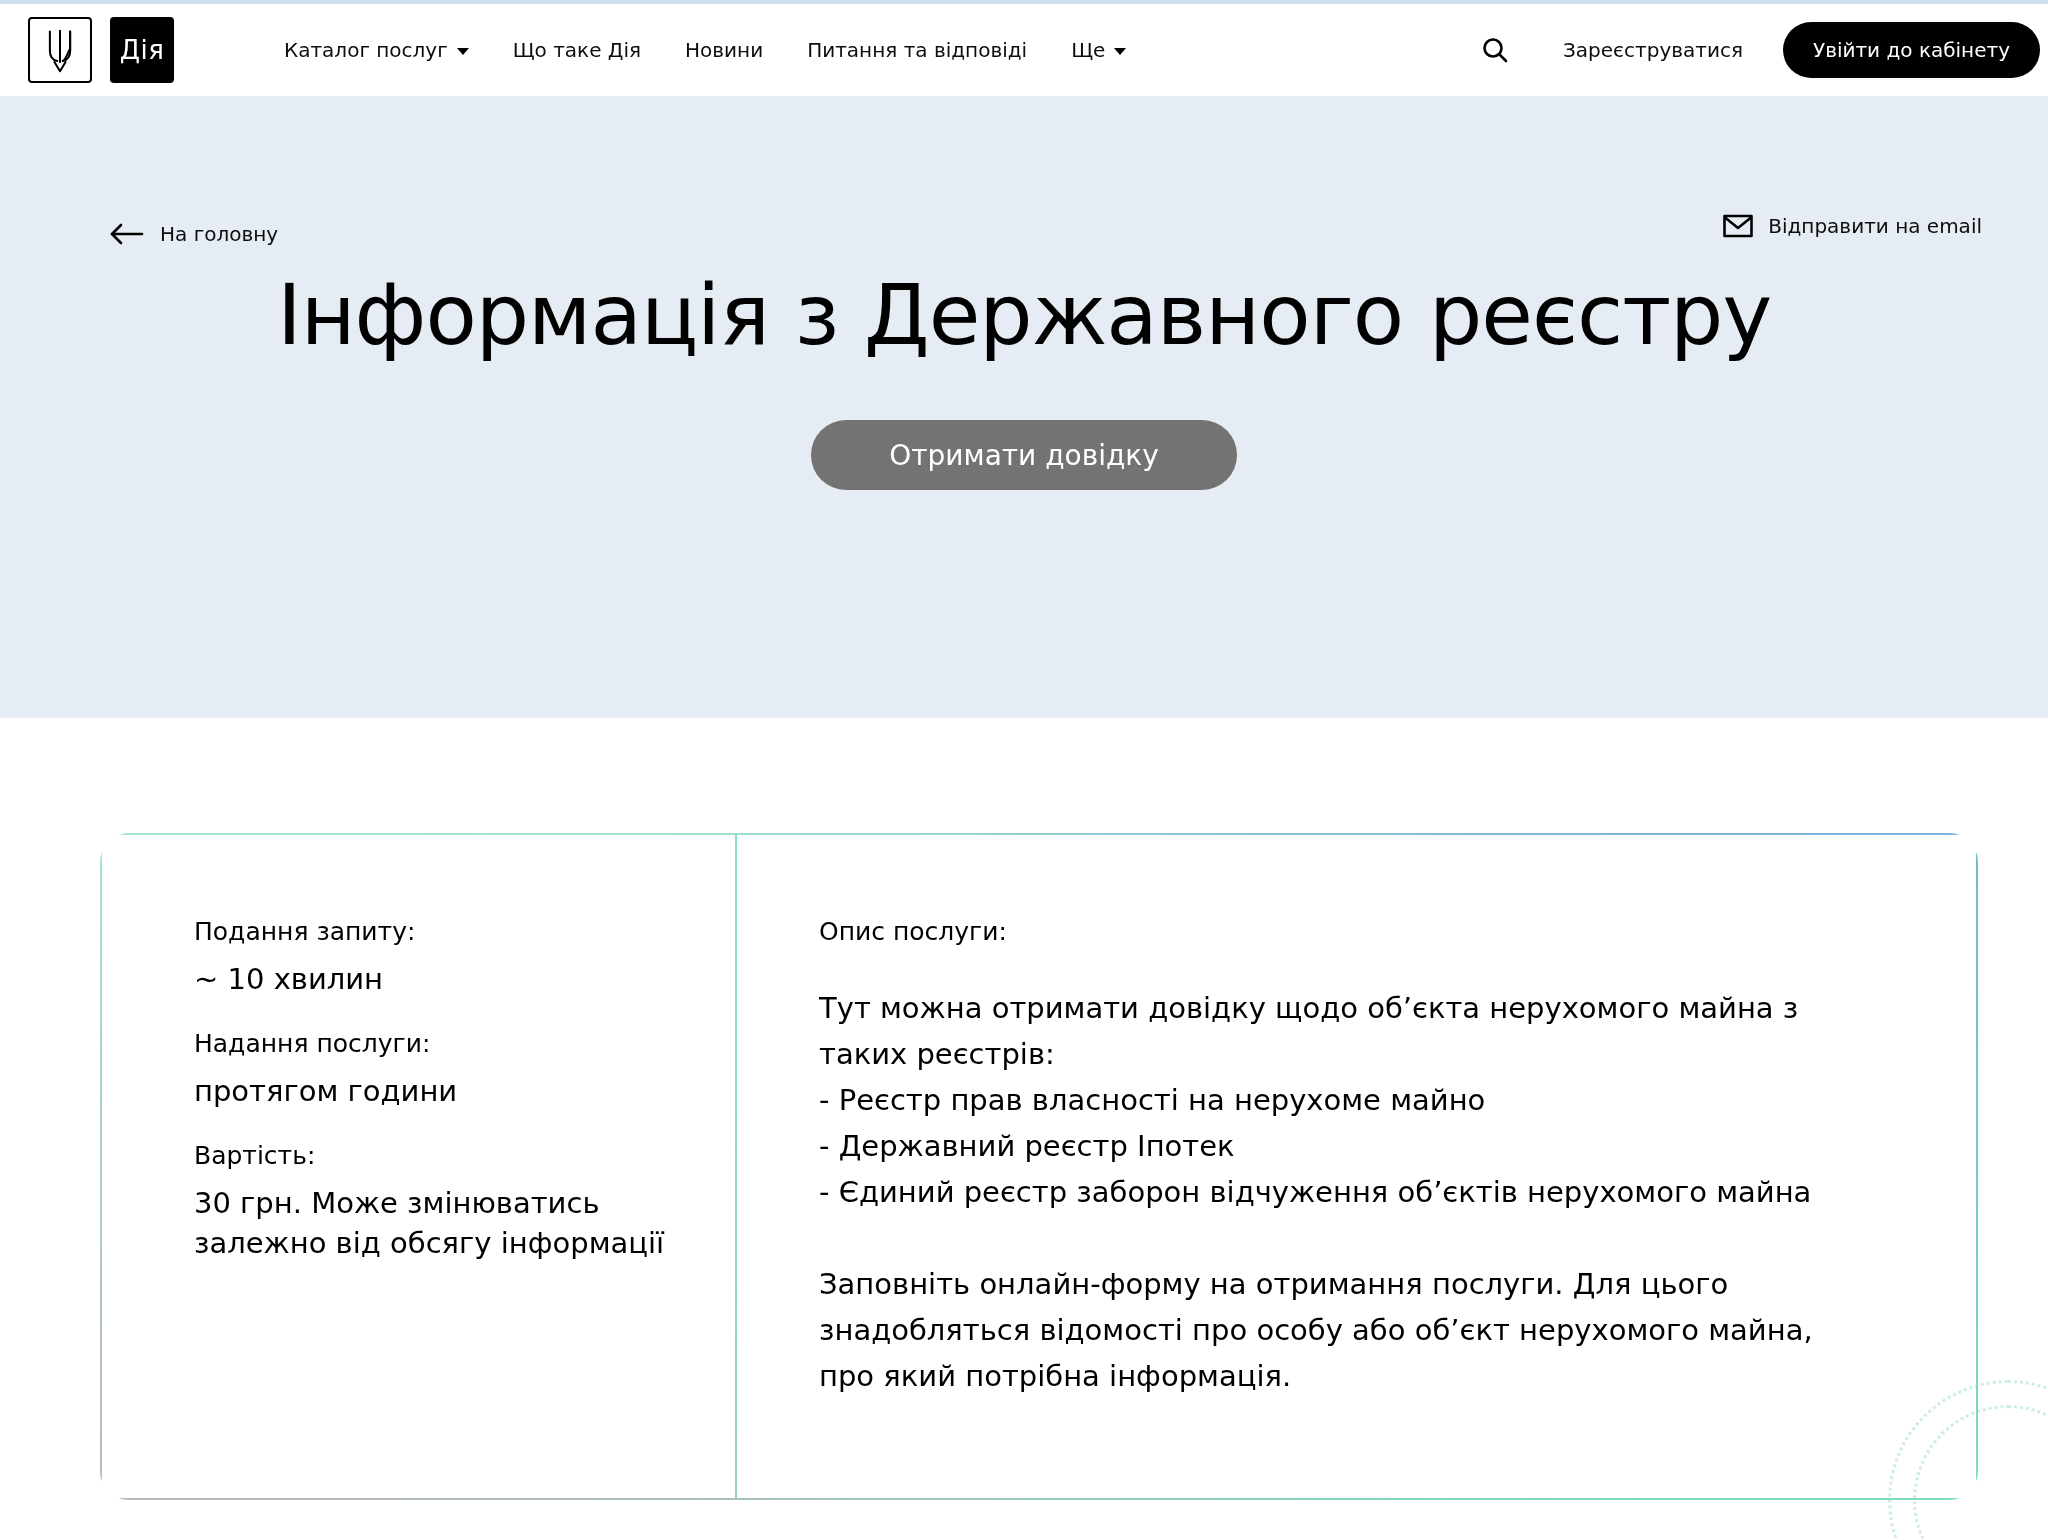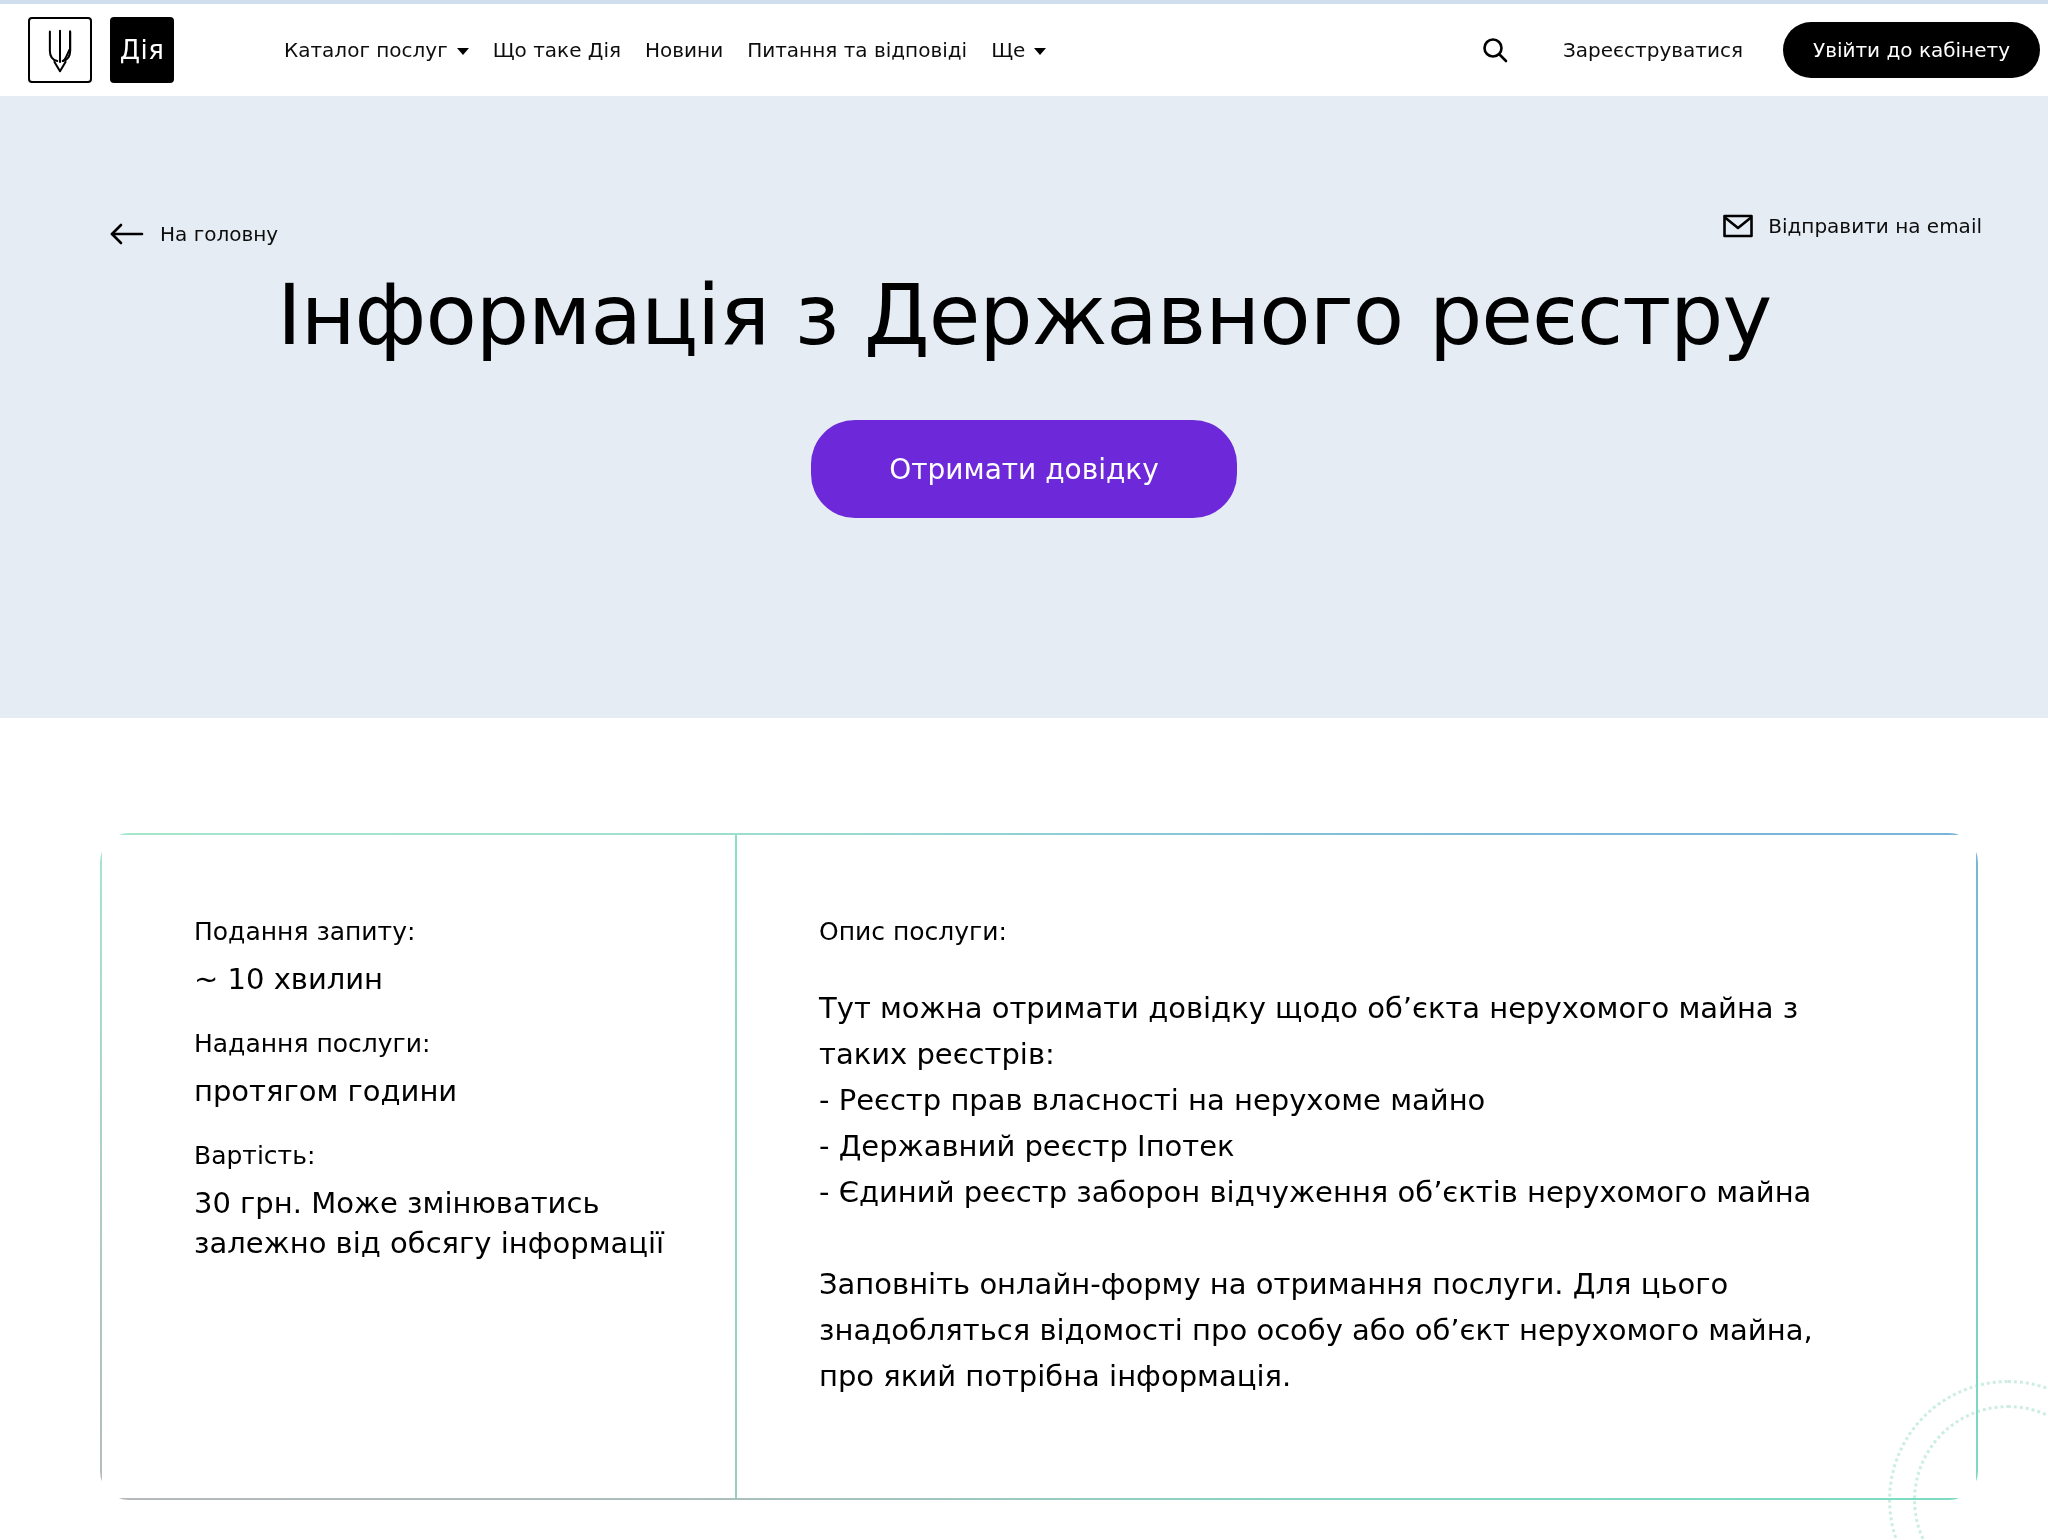--- a/index.html
+++ b/index.html
@@ -17,21 +17,21 @@
     display:flex; align-items:center;
     padding:0 8px 0 28px;
   }
   .logo-box {
     width:64px; height:66px; border-radius:4px;
     display:flex; align-items:center; justify-content:center;
     flex:0 0 auto; cursor:pointer;
   }
   .logo-trident { border:2.5px solid #000; background:#fff; margin-right:18px; }
   .logo-diia { background:#000; color:#fff; font-size:26px; font-weight:500; letter-spacing:.5px; }
-  nav { display:flex; align-items:flex-end; gap:24px; margin-left:110px; }
+  nav { display:flex; align-items:flex-end; gap:44px; margin-left:110px; }
   .nav-item {
     display:flex; align-items:center; font-size:20px; color:#0d0d0d;
     cursor:pointer; white-space:nowrap;
   }
   .caret {
     width:0; height:0; margin-left:9px; margin-top:3px;
     border-left:6px solid transparent; border-right:6px solid transparent;
     border-top:7px solid #000;
   }
   .header-right { margin-left:auto; display:flex; align-items:center; }
@@ -56,23 +56,23 @@
     font-size:20px; color:#0d0d0d; cursor:pointer;
   }
   .hero-title {
     padding-top:172px; text-align:center;
     font-size:84px; line-height:94px; font-weight:500;
     letter-spacing:-1px; color:#000;
   }
   .hero-title span { display:block; }
   .cta-row { text-align:center; margin-top:58px; }
   .cta-btn {
-    background:#6d28d9; color:#fff; border:none; cursor:pointer;
+    background:#737373; color:#fff; border:none; cursor:pointer;
     font-family:inherit; font-size:28px;
-    height:98px; min-width:420px; padding:0 78px; border-radius:44px;
+    height:70px; min-width:420px; padding:0 78px; border-radius:44px;
   }
 
   
   .card-wrap {
     width:1878px; height:667px; margin:115px 0 0 100px;
     padding:2px;
     background:conic-gradient(from 0deg,
       #8fd0d6 0deg, #79b4d9 70deg, #7cdcc2 110deg,
       #b5b9bc 250deg, #a6e6cd 290deg, #8fd0d6 360deg);
     border-radius:29px;

